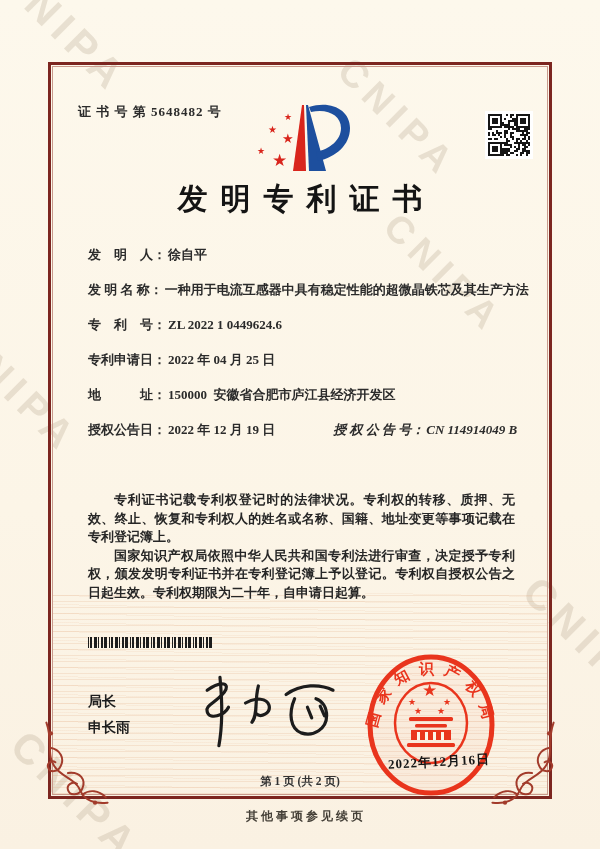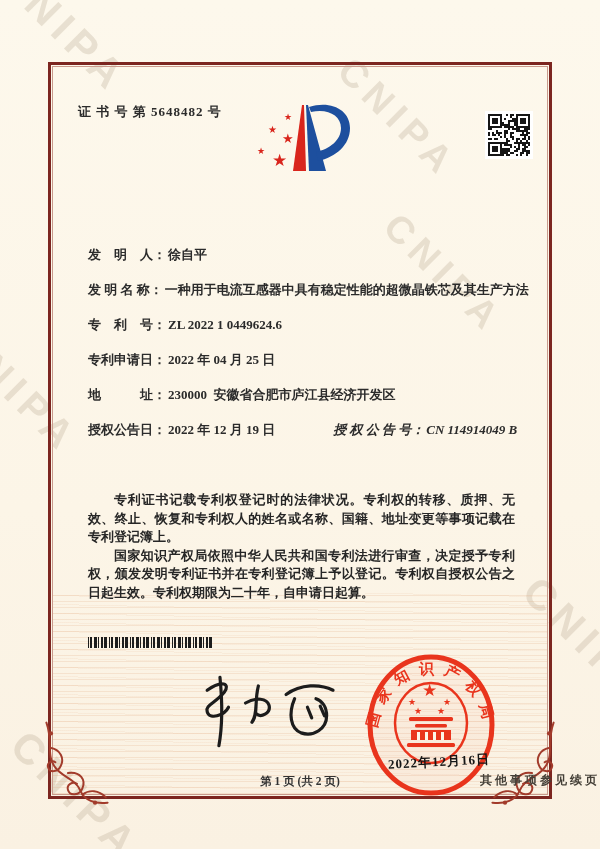--- a/index.html
+++ b/index.html
@@ -48,21 +48,21 @@
   .sig{position:absolute; left:122px; top:606px; z-index:3;}
   .seal{position:absolute; left:308px; top:586px; z-index:4;}
   .seal-date{
     position:absolute; left:318px; top:688px; width:140px; text-align:center; z-index:5;
     font-size:13px; font-weight:700; color:#151515; transform:rotate(-3deg); letter-spacing:1px; white-space:nowrap;
   }
   .page-num{position:absolute; left:0; right:0; bottom:7px; text-align:center; font-size:11.5px; font-weight:600; z-index:3; color:#333;}
   .flourish{position:absolute; z-index:5;}
   .fl-bl{left:-10px; bottom:-14px;}
   .fl-br{right:-10px; bottom:-14px; transform:scaleX(-1);}
-  .note{position:absolute; left:0; right:0; top:772px; text-align:right; font-size:12px; font-weight:600; letter-spacing:3px; color:#454038; z-index:2;padding-left:12px;}
+  .note{position:absolute; left:0; right:0; top:808px; text-align:center; font-size:12px; font-weight:600; letter-spacing:3px; color:#454038; z-index:2;padding-left:12px;}
 </style>
 </head>
 <body>
 
 <div class="page">
 
   <span class="wm" style="left:-18px; top:4px; font-size:42px;">CNIPA</span>
   <span class="wm" style="left:322px; top:96px; font-size:38px;">CNIPA</span>
   <span class="wm" style="left:368px; top:252px; font-size:38px;">CNIPA</span>
   <span class="wm" style="left:-62px; top:368px; font-size:40px;">CNIPA</span>
@@ -546,41 +546,42 @@
           <i class="b"></i>
           <i class="w"></i>
           <i class="b"></i>
           <i class="w"></i>
           <i class="w"></i>
           <i class="b"></i>
           <i class="w"></i>
         </div>
       </div>
 
+    <h1 class="cert-title">发明专利证书</h1>
 
     <div class="rows">
       <div class="row">
         <span class="lbl">发　明　人：</span>
         <span class="val">徐自平</span>
       </div>
       <div class="row">
         <span class="lbl">发 明 名 称：</span>
         <span class="val">一种用于电流互感器中具有稳定性能的超微晶铁芯及其生产方法</span>
       </div>
       <div class="row">
         <span class="lbl">专　利　号：</span>
         <span class="val">ZL 2022 1 0449624.6</span>
       </div>
       <div class="row">
         <span class="lbl">专利申请日：</span>
         <span class="val">2022 年 04 月 25 日</span>
       </div>
       <div class="row">
         <span class="lbl">地　　　址：</span>
-        <span class="val">230000  安徽省合肥市庐江县经济开发区</span>
+        <span class="val">150000  安徽省合肥市庐江县经济开发区</span>
       </div>
       <div class="row grant">
         <span class="lbl">授权公告日：</span>
         <span class="val">2022 年 12 月 19 日</span>
         <span class="pair2">
           <span class="lbl">授 权 公 告 号：</span>
           <span class="val">CN 114914049 B</span>
         </span>
       </div>
     </div>
@@ -622,20 +623,24 @@
         <i style="width:2px;margin-right:1px"></i>
         <i style="width:3px;margin-right:2px"></i>
         <i style="width:1px;margin-right:1px"></i>
         <i style="width:2px;margin-right:2px"></i>
         <i style="width:3px;margin-right:1px"></i>
         <i style="width:1px;margin-right:2px"></i>
         <i style="width:2px;margin-right:1px"></i>
         <i style="width:3px;margin-right:2px"></i>
       </div>
 
+    <div class="signer">
+      <div>局长</div>
+      <div>申长雨</div>
+    </div>
 
     <svg class="sig" width="175" height="80" viewBox="0 0 160 75">
       <g fill="none" stroke="#1c1c1c" stroke-width="3" stroke-linecap="round" stroke-linejoin="round">
         <path d="M30 18 C 44 8, 52 12, 46 20 C 38 30, 28 32, 30 38 C 32 46, 46 42, 50 34"></path>
         <path d="M42 6 C 44 26, 45 48, 41 70"></path>
         <path d="M78 14 C 74 30, 78 40, 72 48"></path>
         <path d="M66 30 C 76 24, 86 26, 88 32 C 90 40, 80 44, 76 40"></path>
         <path d="M104 22 C 118 12, 136 12, 148 18"></path>
         <path d="M112 26 C 106 40, 108 54, 118 58 C 130 62, 142 54, 142 42 C 142 34, 138 28, 132 26"></path>
         <path d="M124 34 l4 10"></path>

